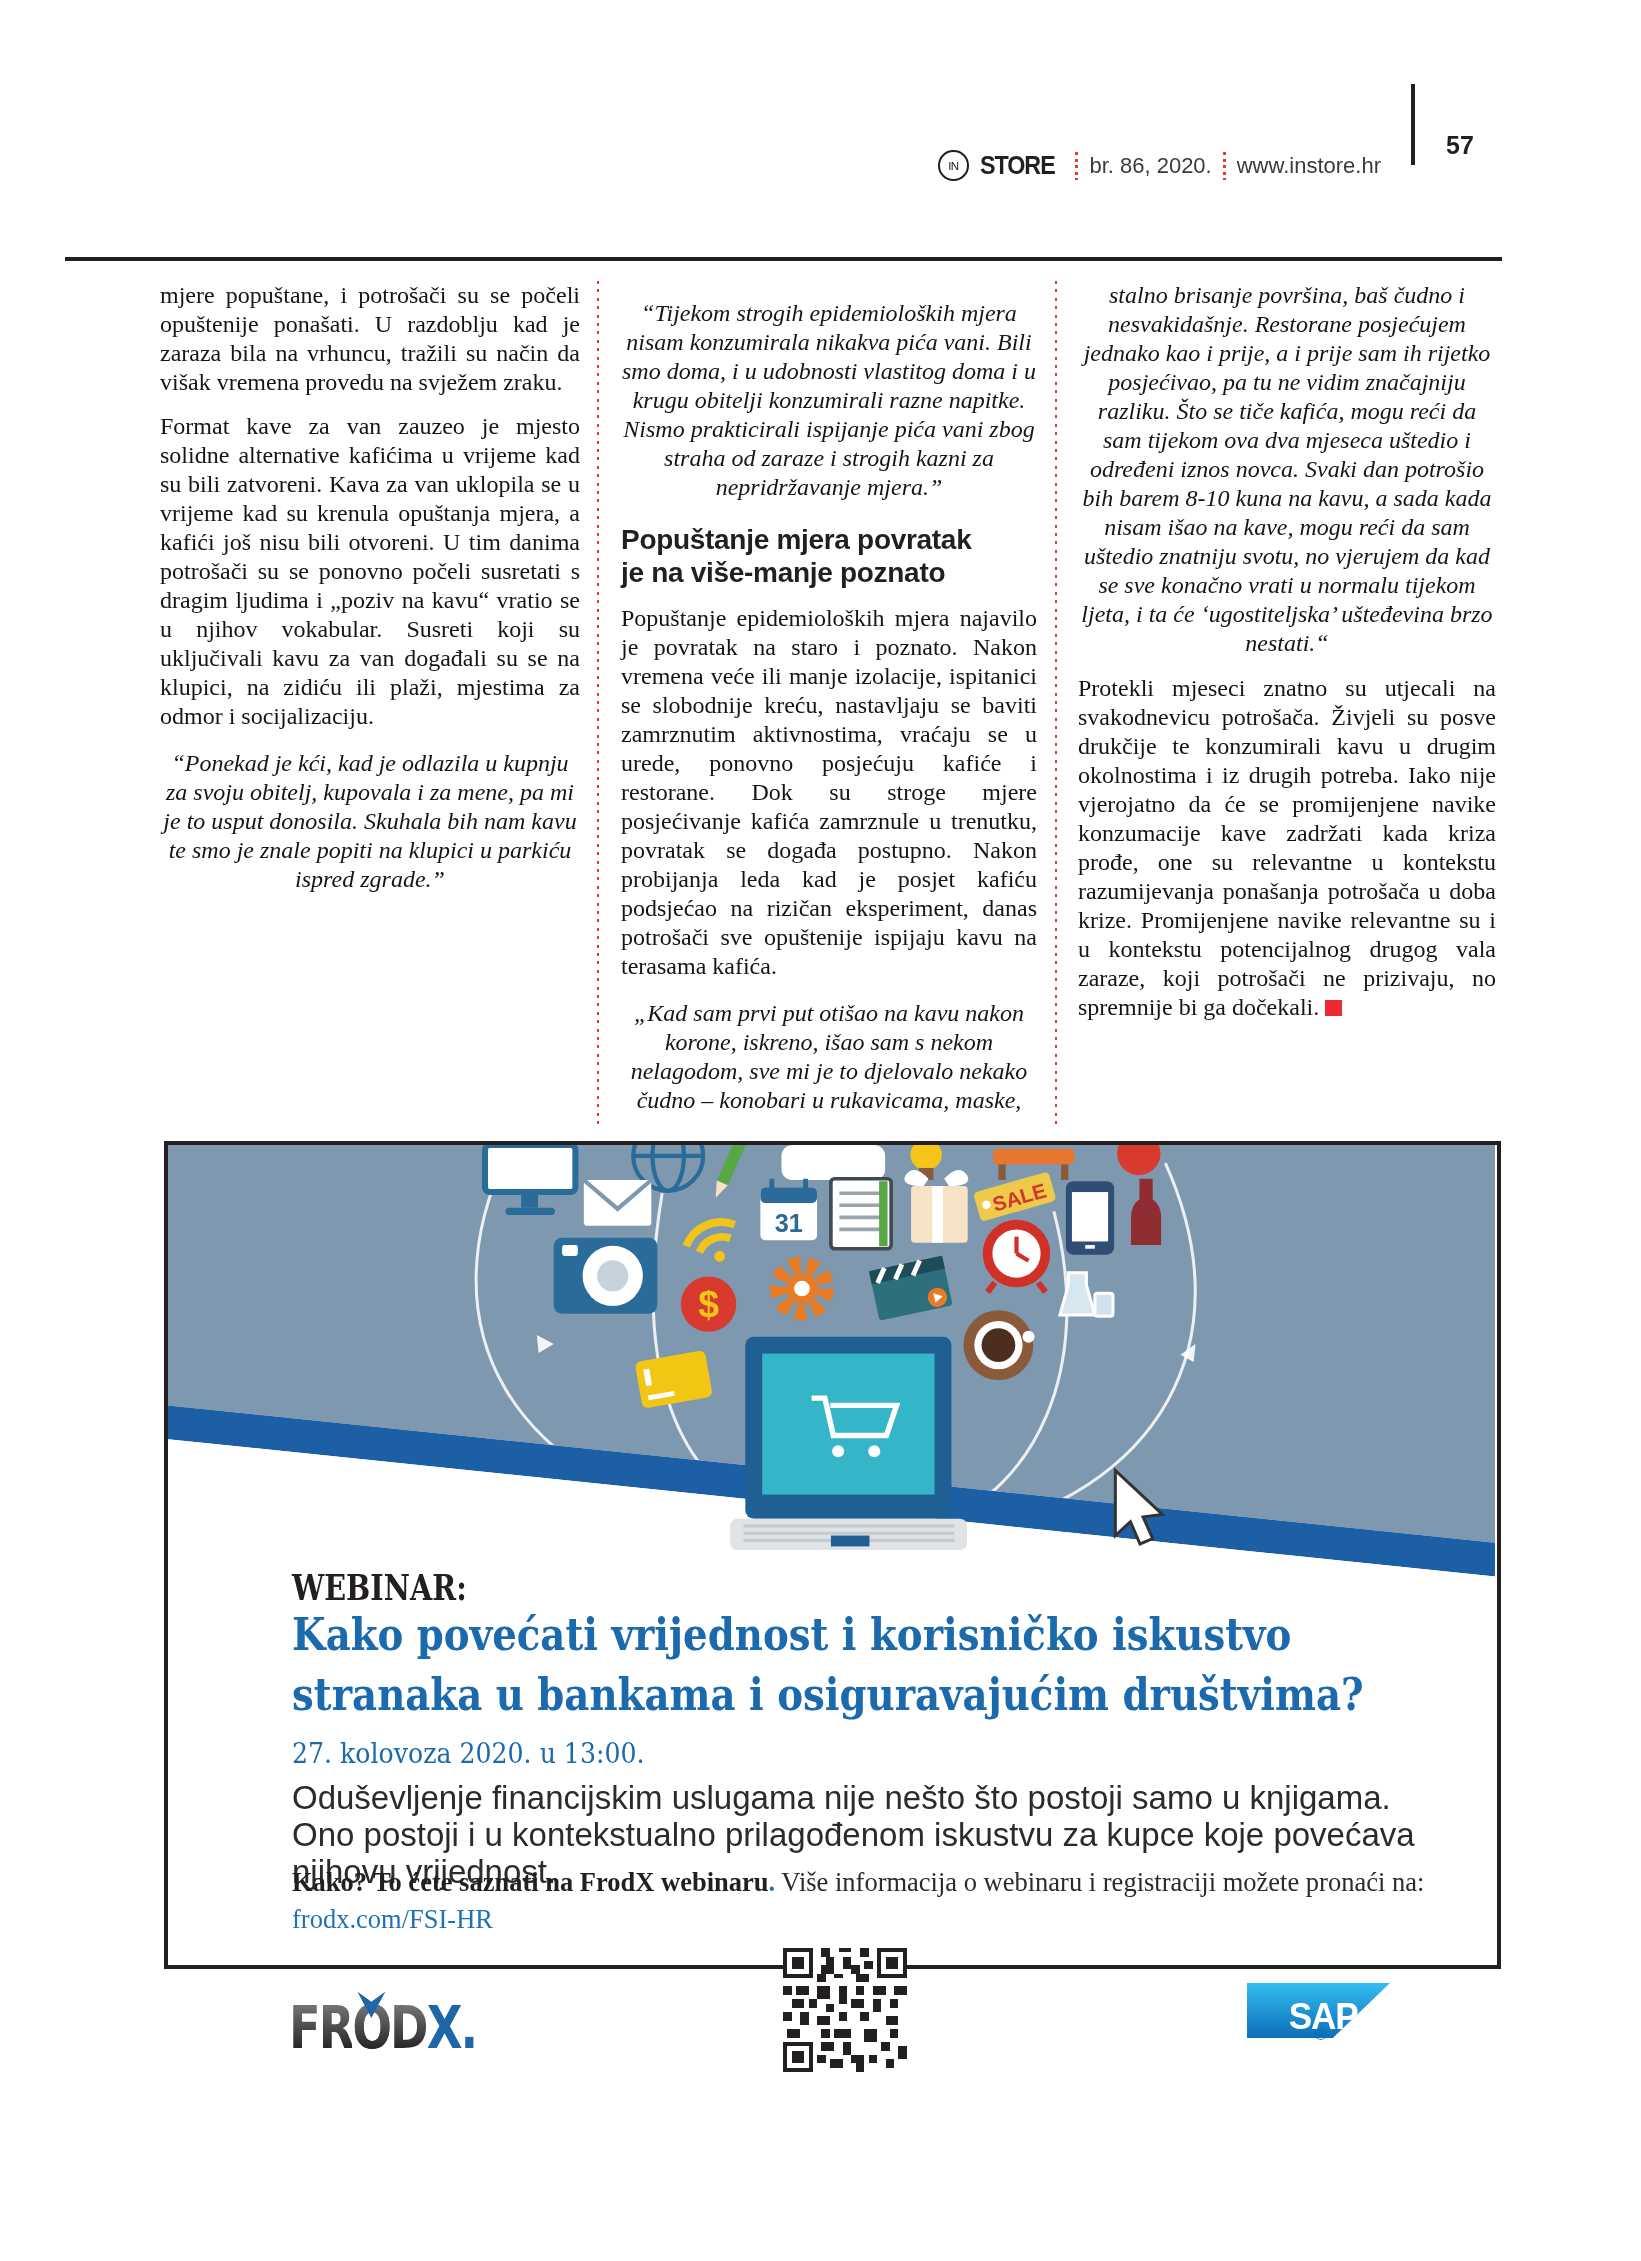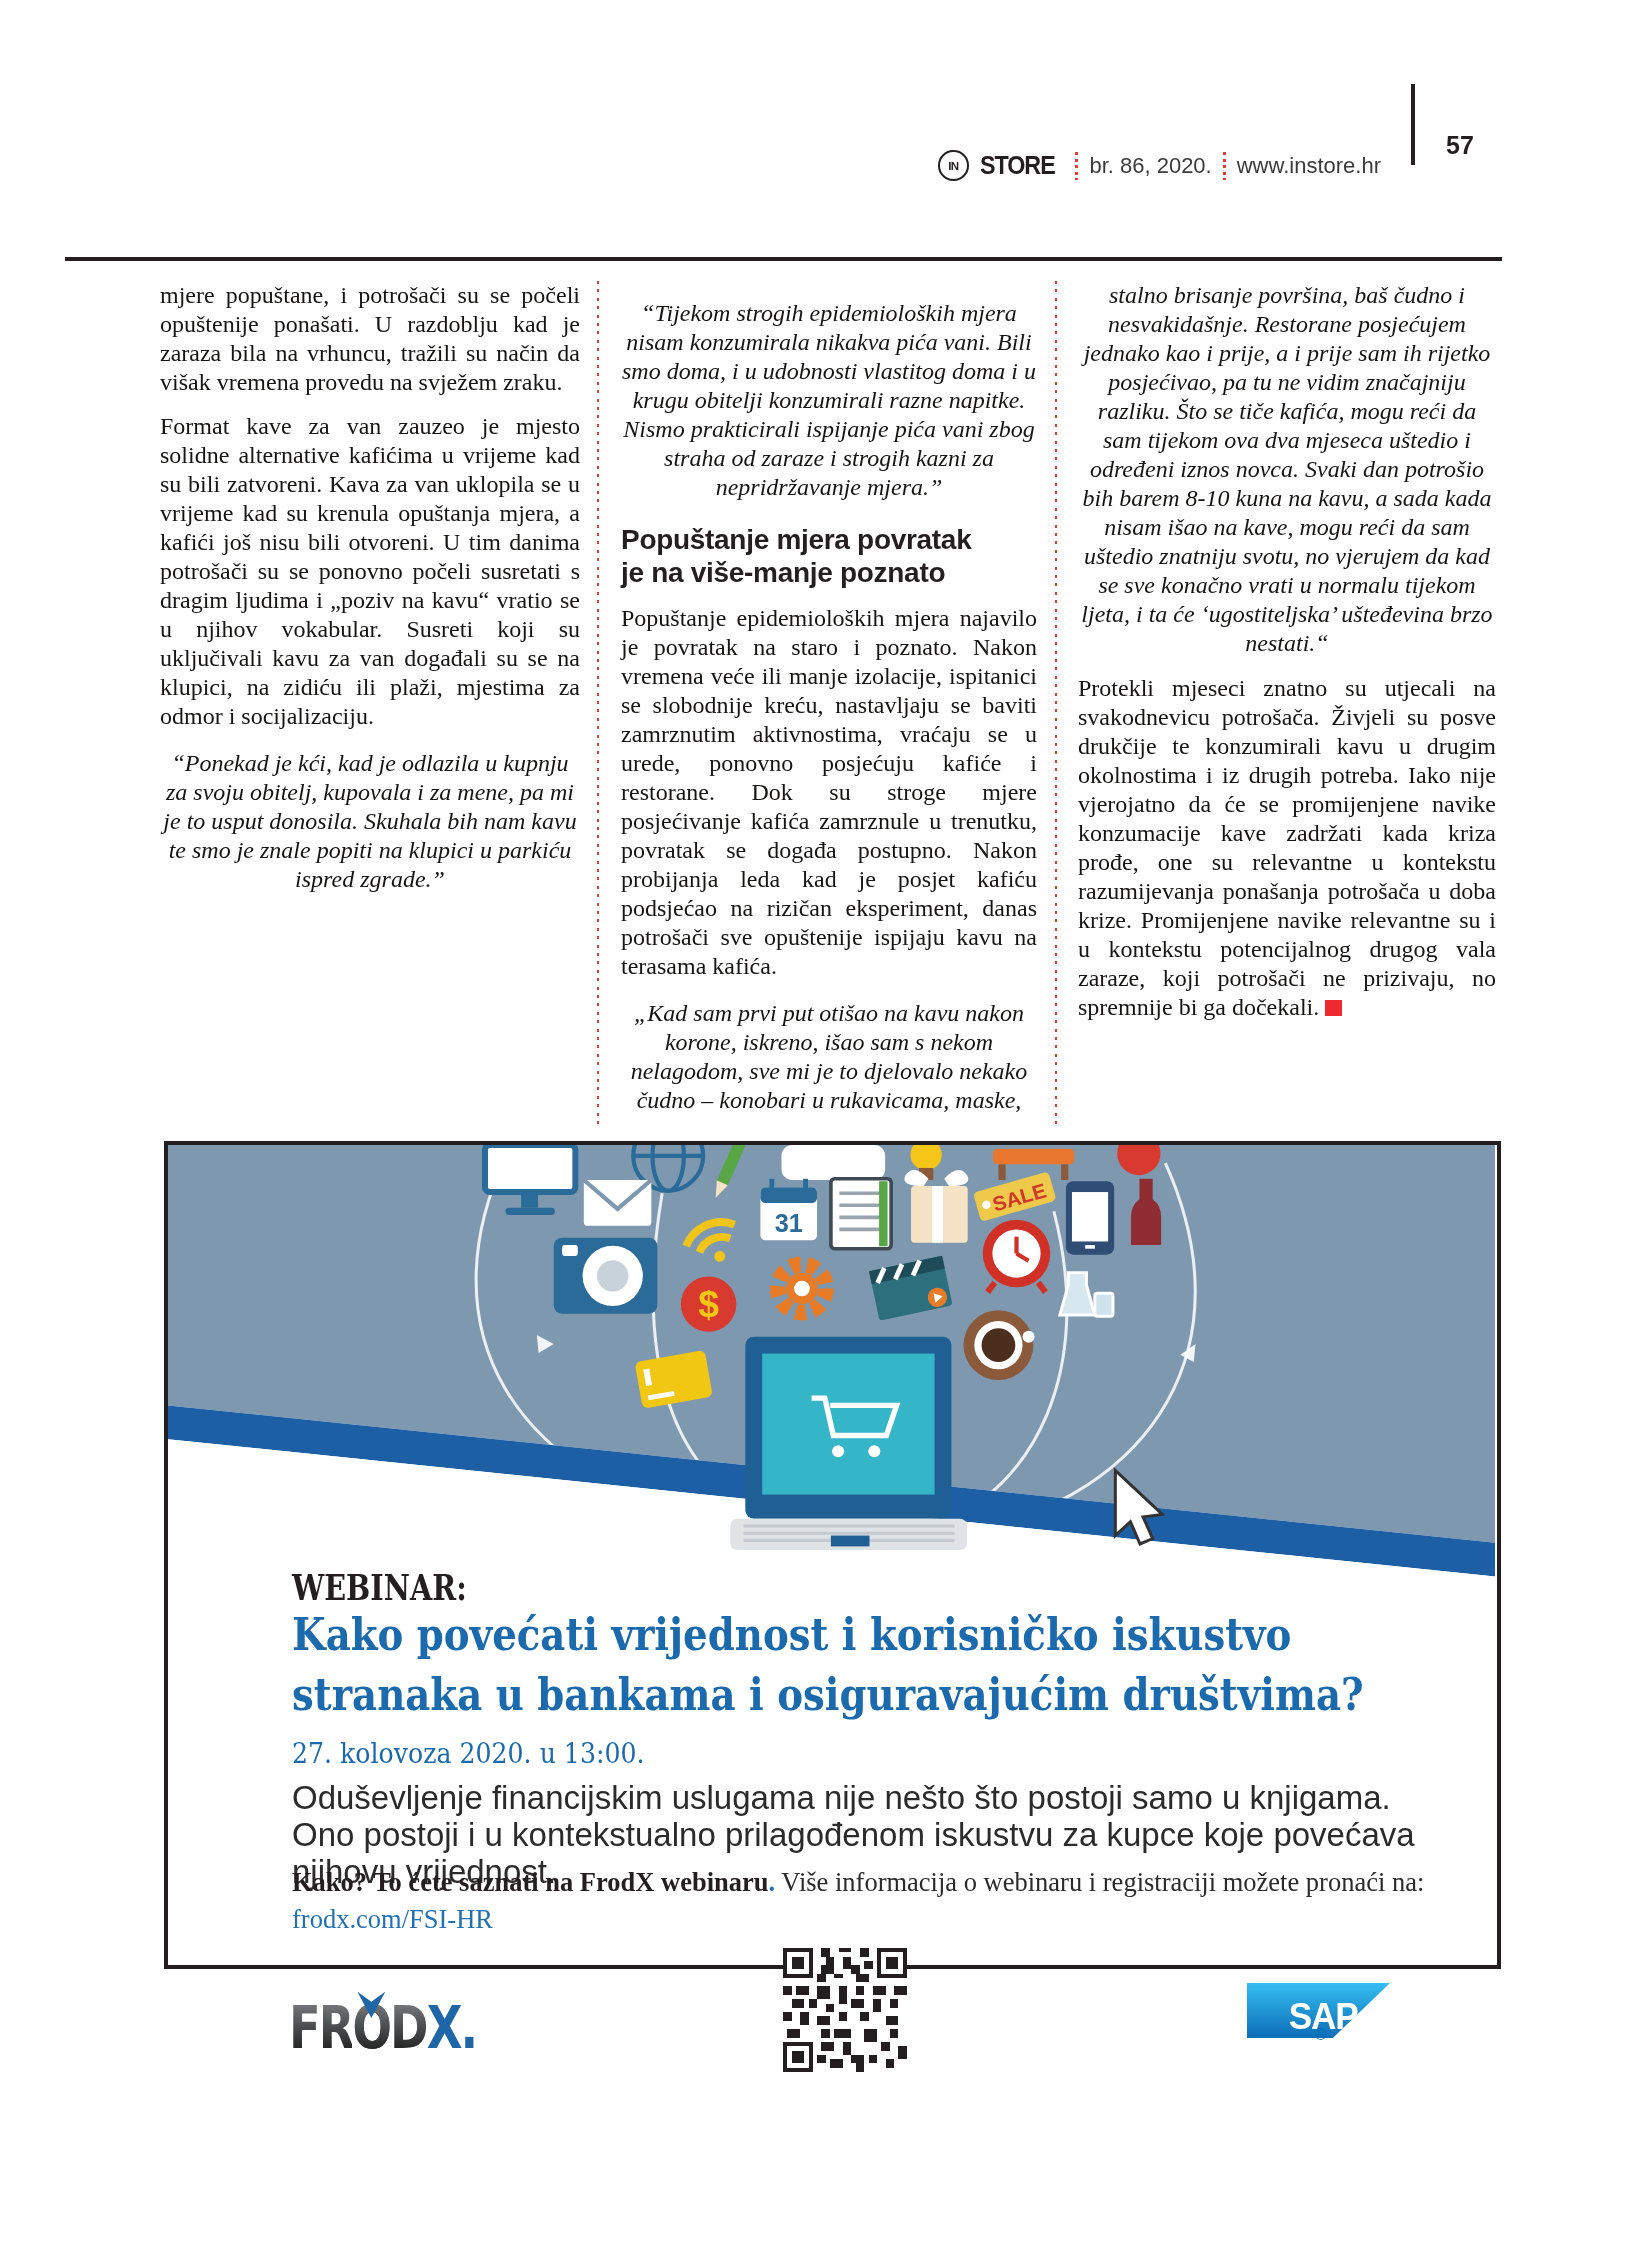--- a/index.html
+++ b/index.html
@@ -4,21 +4,21 @@
 <style>
   html,body{margin:0;padding:0;}
   body{
     width:1642px;height:2261px;position:relative;background:#ffffff;
     font-family:"Liberation Serif", serif;color:#1a1a1a;overflow:hidden;
   }
   
   .header{position:absolute;top:150px;right:261px;display:flex;align-items:center;gap:11px;
     font-family:"Liberation Sans", sans-serif;color:#3b3b3c;font-size:22px;}
   .logo-mark{width:26.5px;height:26.5px;border:2.4px solid #231f20;border-radius:50%;
-    display:flex;align-items:center;justify-content:center;font-weight:700;font-size:11.5px;color:#231f20;letter-spacing:-0.6px;}
+    display:flex;align-items:center;justify-content:center;font-weight:400;font-size:11.5px;color:#231f20;letter-spacing:-0.6px;}
   .logo-text{font-weight:900;font-size:26.5px;color:#231f20;letter-spacing:-1.2px;transform:scaleX(.88);transform-origin:0 50%;}
   .dotsep{width:3px;height:28px;background:repeating-linear-gradient(to bottom,#e23d2e 0 3px,transparent 3px 6.6px);}
   .hdr-bar{position:absolute;top:84px;left:1411px;width:3.6px;height:81px;background:#231f20;}
   .page-num{position:absolute;top:131px;left:1446px;font-family:"Liberation Sans", sans-serif;
     font-weight:900;font-size:25px;color:#231f20;}
   .top-rule{position:absolute;top:257px;left:65px;width:1437px;height:4.2px;background:#231f20;}
   
   .colsep{position:absolute;top:281px;width:2.4px;height:844px;
     background:repeating-linear-gradient(to bottom,#e23d2e 0 3px,transparent 3px 8.4px);}
   .col{position:absolute;top:281px;}

